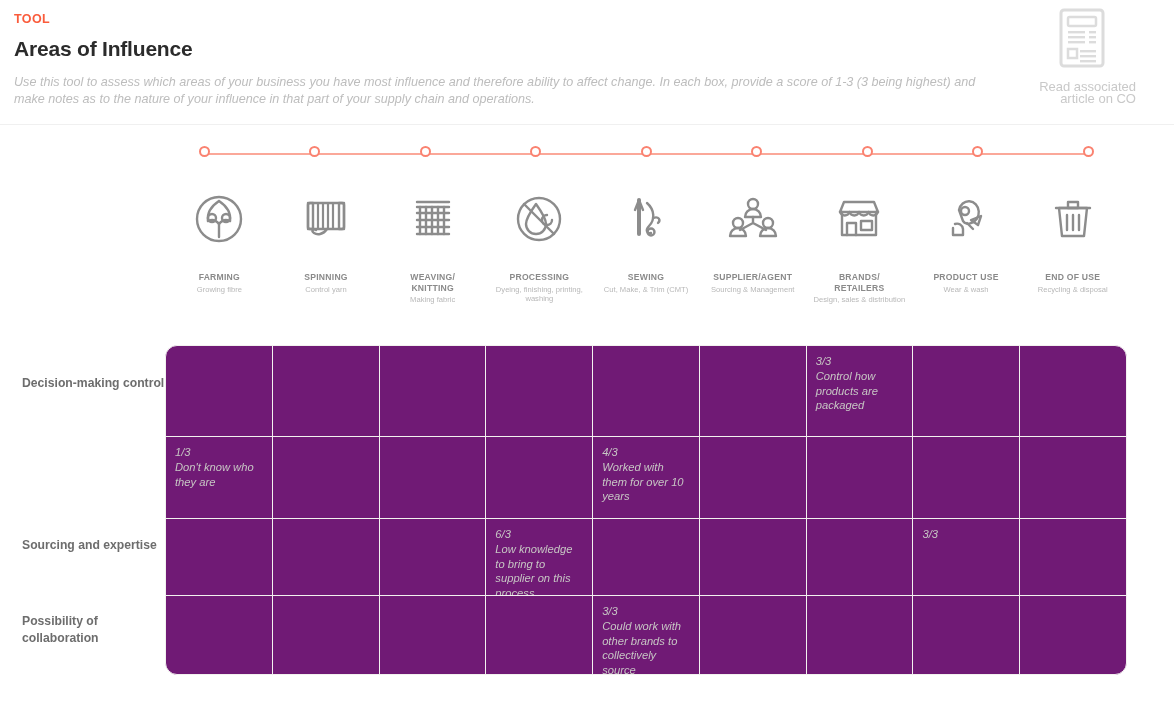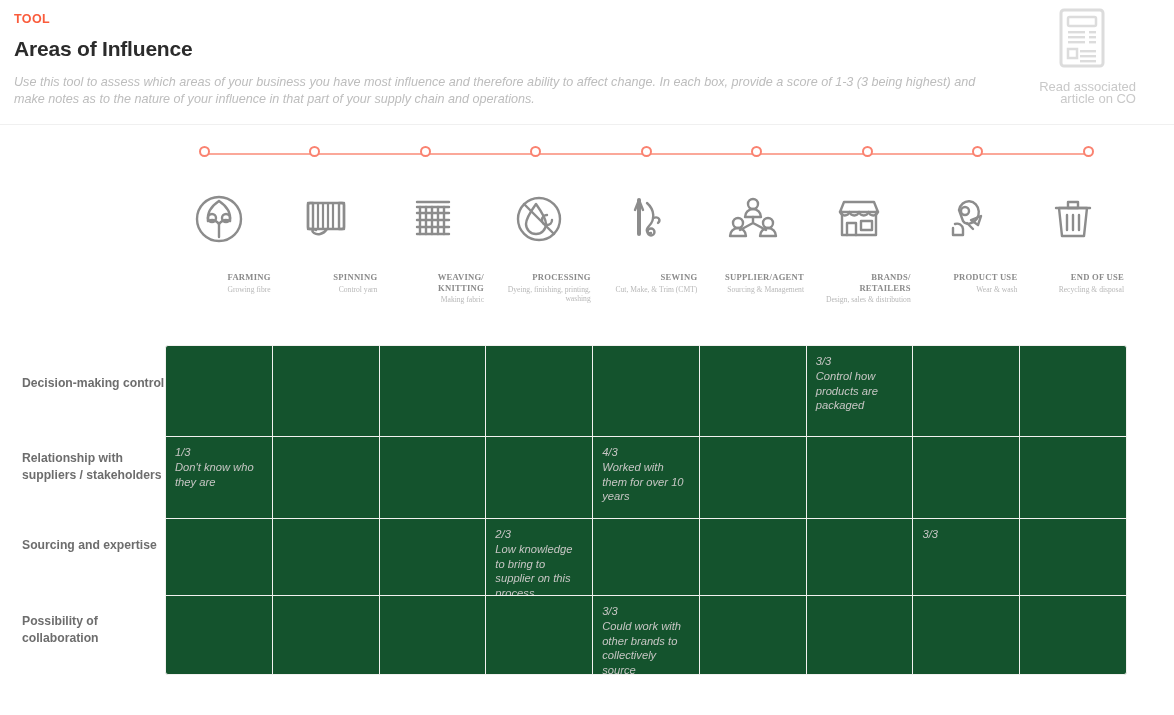--- a/index.html
+++ b/index.html
@@ -50,21 +50,21 @@
     height: 2px; background: #fba899;
   }
   .tl-dot {
     position: absolute; top: 0px; width: 11px; height: 11px;
     margin-left: -5.5px; border-radius: 50%;
     background: #ffffff; border: 2.5px solid #fa8270;
   }
 
   
   .stages { position: absolute; left: 166px; top: 186px; width: 960px; display: flex; }
-  .stage { flex: 1 1 0; text-align: right; padding: 0 2px; font-family: Liberation Serif, serif; }
+  .stage { flex: 1 1 0; text-align: center; padding: 0 2px; }
   .stage-icon {
     height: 66px; display: flex; align-items: center; justify-content: center;
   }
   .stage-name {
     margin-top: 20px; font-size: 8.6px; font-weight: bold;
     color: #8a8a8a; letter-spacing: 0.25px; line-height: 10.5px;
     text-transform: uppercase;
   }
   .stage-sub {
     margin-top: 2px; font-size: 7.6px; color: #b8b8b8; line-height: 9.5px;
@@ -78,22 +78,22 @@
     position: absolute; left: 22px; top: 0; width: 140px; height: 330px;
   }
   .row-label {
     position: absolute; left: 0; width: 145px;
     font-size: 12.2px; font-weight: bold; color: #6d6d6d; line-height: 17px;
   }
 
   .grid {
     position: absolute; left: 165px; top: 0;
     width: 962px; height: 330px;
-    border: 1px solid #f2f1ef; border-radius: 3px;
-    overflow: hidden; background: #14532d;
+    border: 1px solid #f2f1ef; border-radius: 12px;
+    overflow: hidden; background: #701a75;
   }
   .grid-row { display: flex; border-bottom: 1px solid #f2f1ef; }
   .grid-row:last-child { border-bottom: none; }
   .cell {
     flex: 1 1 0; border-right: 1px solid #f2f1ef;
     padding: 8px 8px 6px 9px; overflow: hidden;
   }
   .cell:last-child { border-right: none; }
   .cell-score {
     font-size: 11.2px; font-style: italic; color: #c7c6c4; line-height: 14px;
@@ -275,21 +275,20 @@
         </div>
         <div class="stage-name">END OF USE</div>
         <div class="stage-sub">Recycling &amp; disposal</div>
       </div>
     </div>
 
   <div class="matrix">
     <div class="matrix-inner">
       <div class="row-labels" id="row-labels">
           <div class="row-label" style="top: 30px;">Decision-making control</div>
-          <div class="row-label" style="top: 105px;">Relationship with suppliers / stakeholders</div>
           <div class="row-label" style="top: 192px;">Sourcing and expertise</div>
           <div class="row-label" style="top: 268px;">Possibility of collaboration</div>
         </div>
       <div class="grid" id="grid">
           <div class="grid-row r0">
             <div class="cell"></div>
             <div class="cell"></div>
             <div class="cell"></div>
             <div class="cell"></div>
             <div class="cell"></div>
@@ -316,21 +315,21 @@
             <div class="cell"></div>
             <div class="cell"></div>
             <div class="cell"></div>
             <div class="cell"></div>
           </div>
           <div class="grid-row r2">
             <div class="cell"></div>
             <div class="cell"></div>
             <div class="cell"></div>
             <div class="cell">
-              <div class="cell-score">2/3</div>
+              <div class="cell-score">6/3</div>
               <div class="cell-note">Low knowledge to bring to supplier on this process</div>
             </div>
             <div class="cell"></div>
             <div class="cell"></div>
             <div class="cell"></div>
             <div class="cell">
               <div class="cell-score">3/3</div>
             </div>
             <div class="cell"></div>
           </div>

